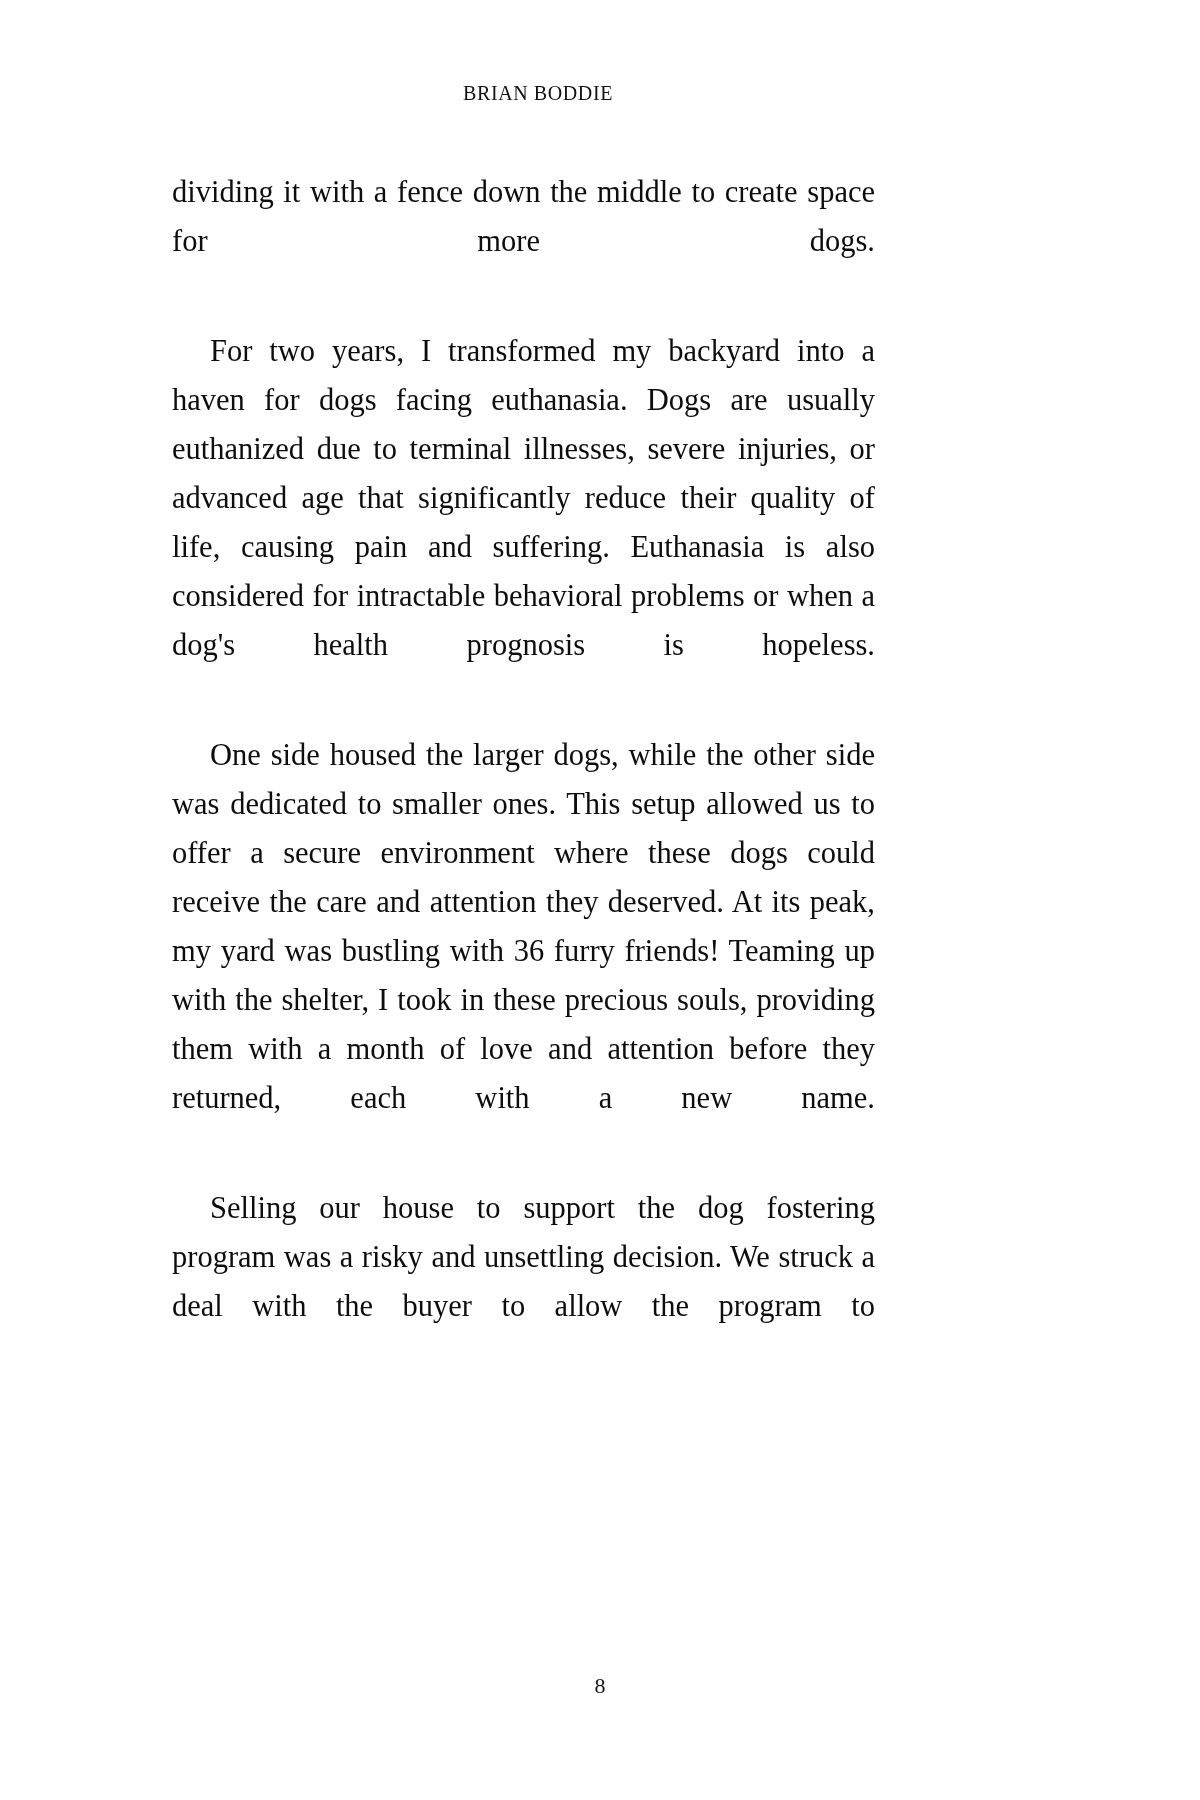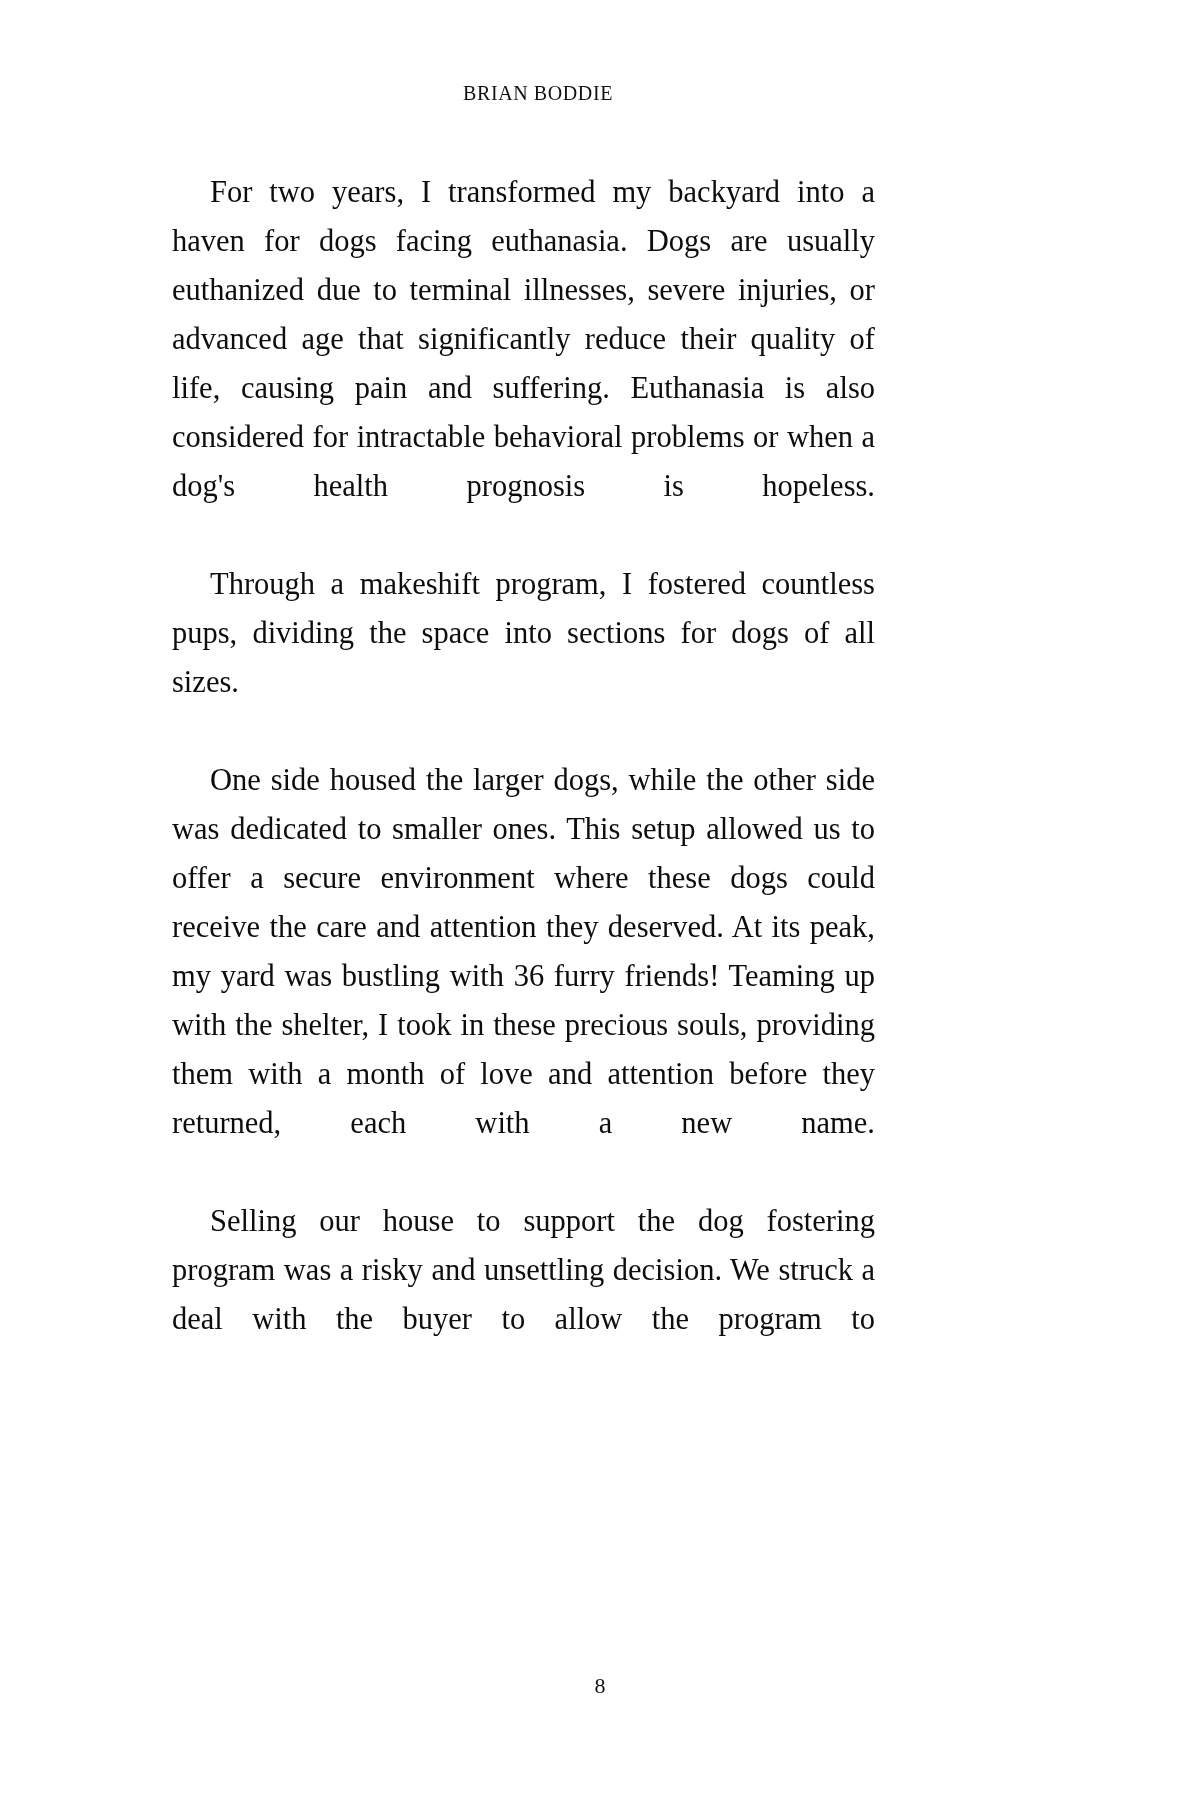--- a/index.html
+++ b/index.html
@@ -53,21 +53,21 @@
     text-justify: inter-word;
     color: #0d0d0d;
     hyphens: none;
     -webkit-hyphens: none;
     word-spacing: 0.2px;
   }
   .body-paragraph.indented {
     text-indent: 38px;
   }
   .body-paragraph + .body-paragraph {
-    margin-top: 0px;
+    margin-top: 12px;
   }
 
   
   .body-paragraph::after {
     content: "";
     display: inline-block;
     width: 100%;
   }
 
   
@@ -83,24 +83,24 @@
 </style>
 </head>
 <body>
 
 <div class="page">
 
   <div class="running-head">BRIAN BODDIE</div>
 
   <div class="text-column">
 
+    <p class="body-paragraph">dividing it with a fence down the middle to create space for more dogs.</p>
 
     <p class="body-paragraph indented">For two years, I transformed my backyard into a haven for dogs facing euthanasia. Dogs are usually euthanized due to terminal illnesses, severe injuries, or advanced age that significantly reduce their quality of life, causing pain and suffering. Euthanasia is also considered for intractable behavioral problems or when a dog's health prognosis is hopeless.</p>
 
-    <p class="body-paragraph indented">Through a makeshift program, I fostered countless pups, dividing the space into sections for dogs of all sizes.</p>
 
     <p class="body-paragraph indented">One side housed the larger dogs, while the other side was dedicated to smaller ones. This setup allowed us to offer a secure environment where these dogs could receive the care and attention they deserved. At its peak, my yard was bustling with 36 furry friends! Teaming up with the shelter, I took in these precious souls, providing them with a month of love and attention before they returned, each with a new name.</p>
 
     <p class="body-paragraph indented">Selling our house to support the dog fostering program was a risky and unsettling decision. We struck a deal with the buyer to allow the program to</p>
 
   </div>
 
   <div class="folio">8</div>
 
 </div>

